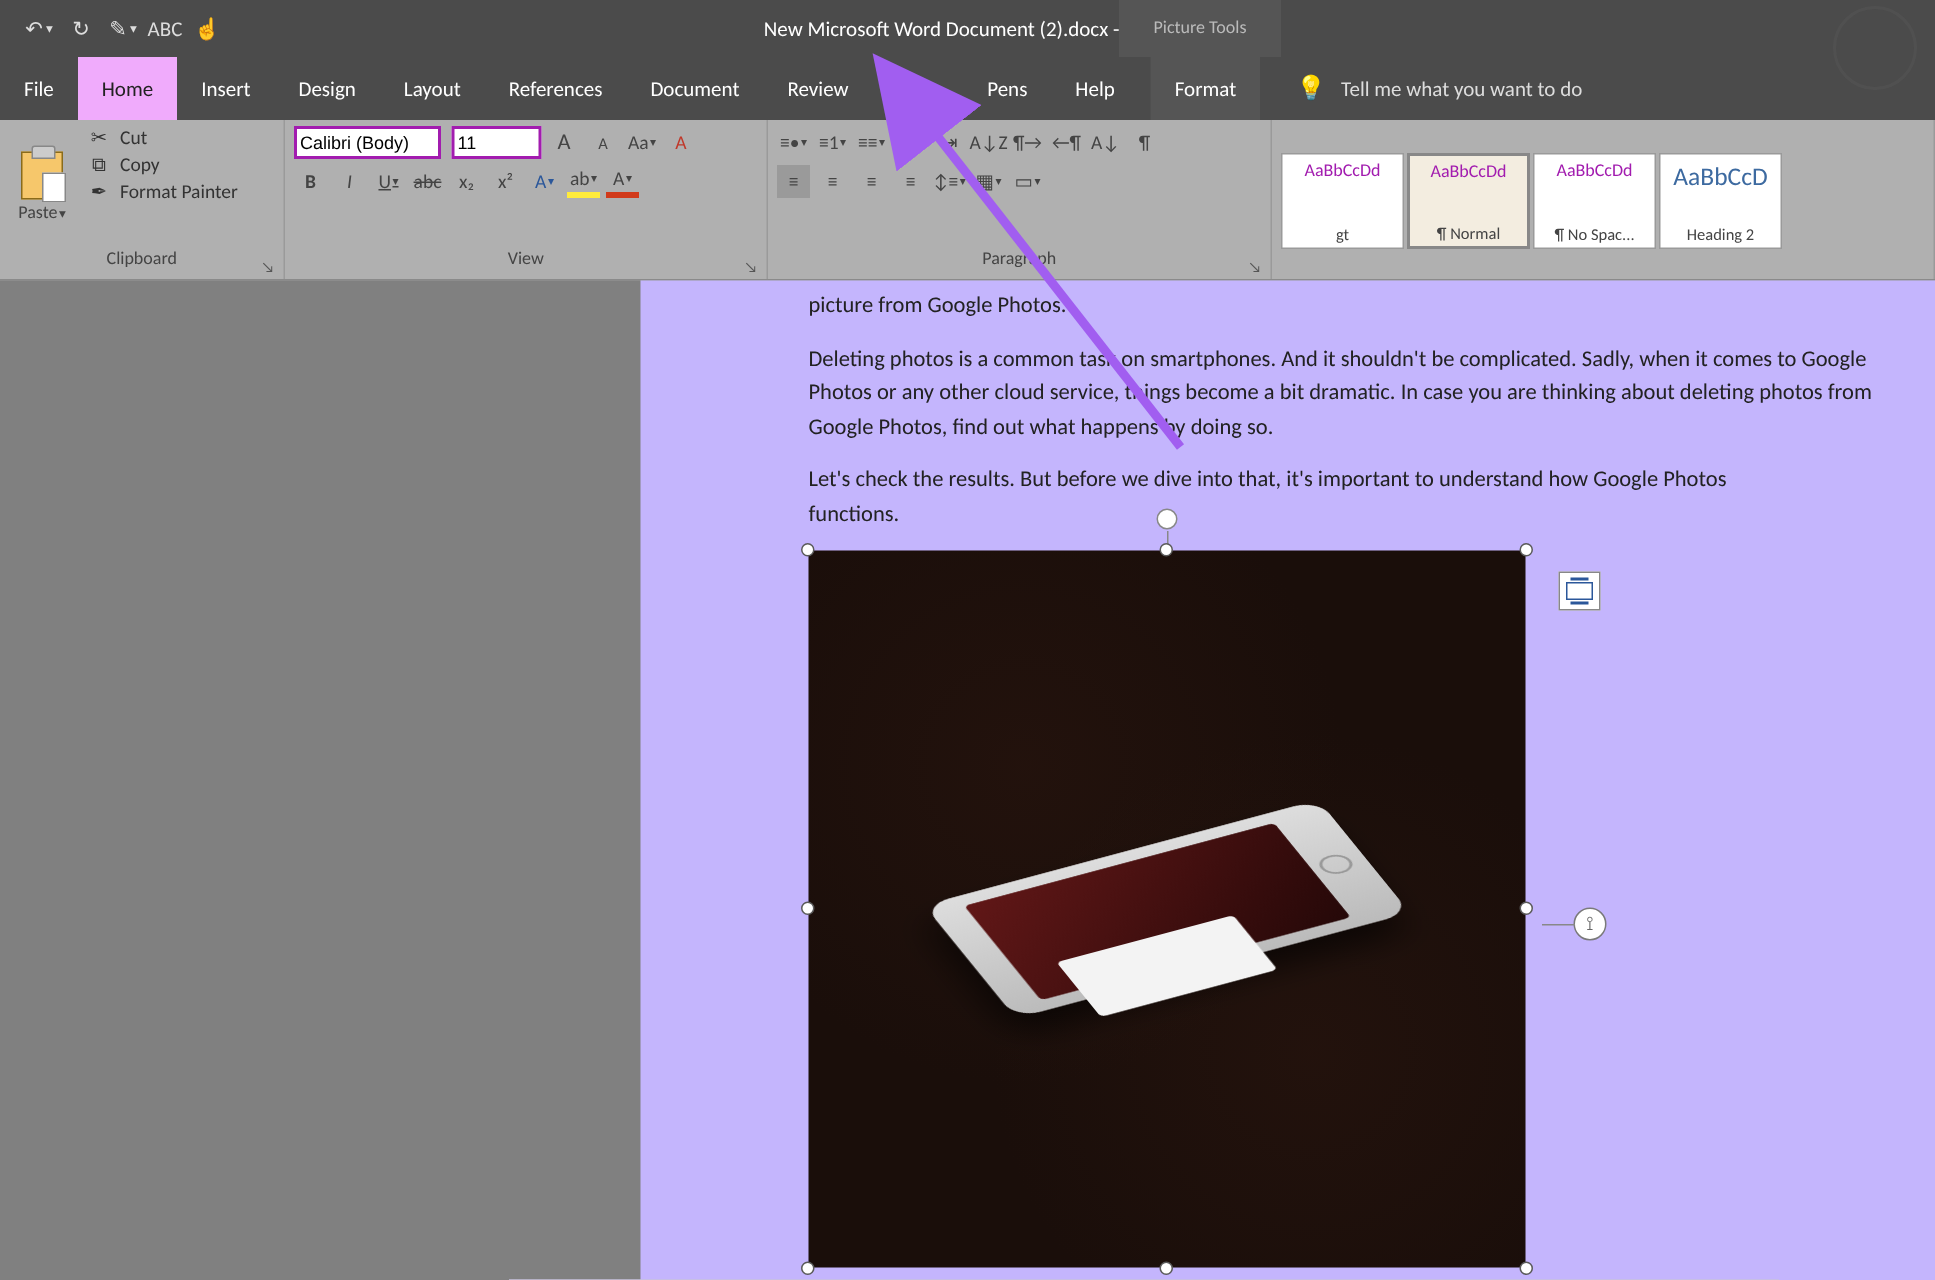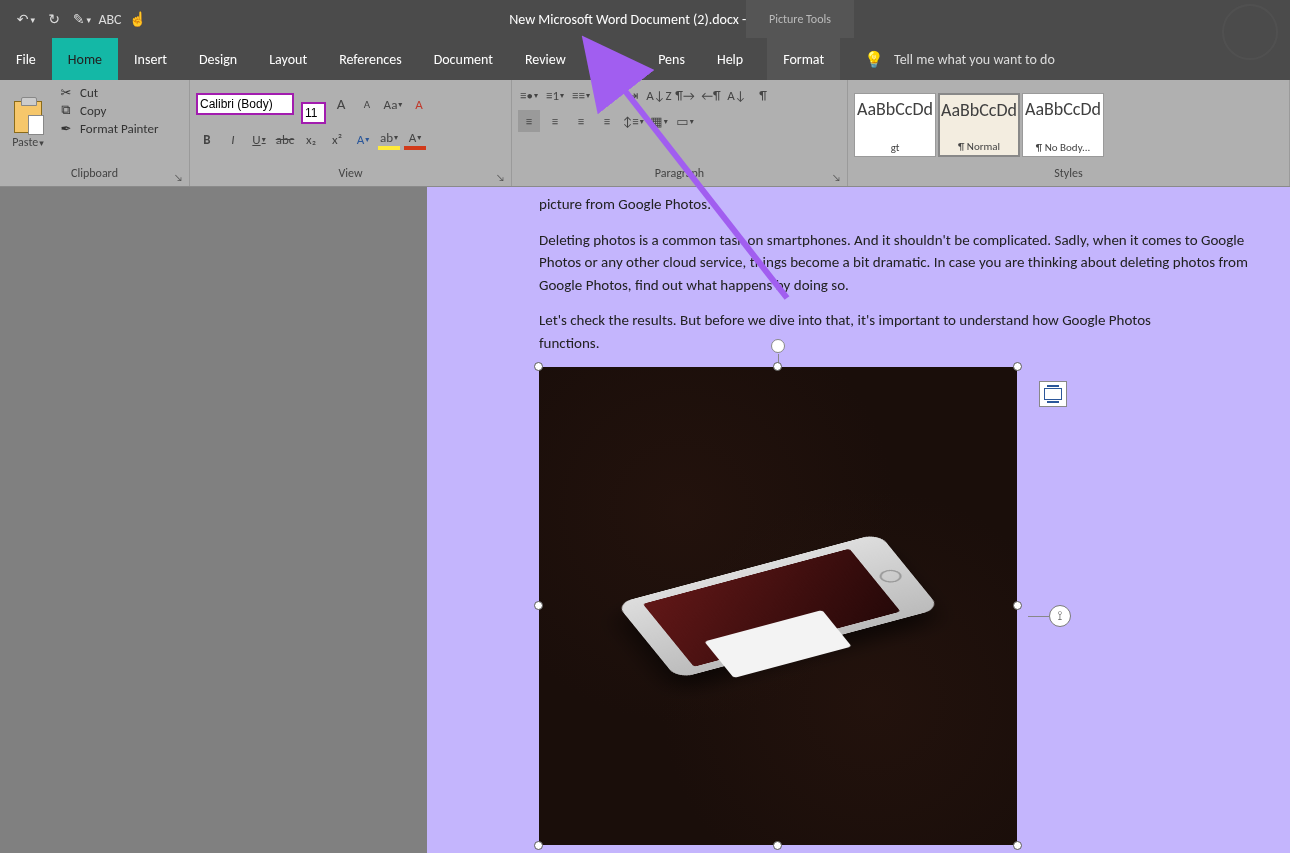--- a/index.html
+++ b/index.html
@@ -16,21 +16,21 @@
 .doc-title { position: absolute; left: 50%; transform: translateX(-50%); color: #fff; font-size: 14px; }
 .pictools { position: absolute; right: 436px; width: 108px; text-align: center; color: #bbb; font-size: 12px; background:#555; height: 38px; line-height:38px; top:0; }
 .rose-deco { position:absolute; right:12px; top:4px; width:56px; height:56px; border-radius:50%; border:2px solid #5d5d5d; opacity:.35;}
 
 
 .tabs {
   height: 42px; background: #4b4b4b; display: flex; align-items: stretch;
   color: #fff; font-size: 14px;
 }
 .tab { padding: 0 16px; display:flex; align-items:center; cursor:pointer; }
-.tab.active { background:#14b8a6; color:#222; }
+.tab.active { background:#f0abfc; color:#222; }
 .tab.format { margin-left:8px; background:#555; }
 .tellme { display:flex; align-items:center; gap:10px; margin-left:24px; color:#ddd; font-size:14px;}
 .tellme .bulb { font-size:16px; }
 
 
 .ribbon {
   height: 107px; background:#b0b0b0;
   display:flex; align-items:stretch; border-bottom:1px solid #8a8a8a;
   font-size:12px; color:#444;
 }
@@ -44,28 +44,28 @@
 .paste-icon { width:28px; height:32px; background:#f6c76b; border:1px solid #8a6b1a; position:relative;}
 .paste-icon::before { content:""; position:absolute; top:-5px; left:6px; width:14px; height:7px; background:#ccc; border:1px solid #888; border-radius:2px 2px 0 0;}
 .paste-icon::after { content:""; position:absolute; right:-3px; bottom:-3px; width:14px; height:18px; background:#fff; border:1px solid #888;}
 .ddarrow::after { content:"▾"; font-size:9px; margin-left:1px;}
 .cp-list { display:flex; flex-direction:column; gap:2px; font-size:13px; color:#333;}
 .cp-list .r { display:flex; align-items:center; gap:6px;}
 .ico { width:16px; height:16px; display:inline-flex; align-items:center; justify-content:center; font-size:13px;}
 
 .font-sel { height:22px; background:#fff; border:2px solid #a21caf; font-size:12px; padding:0 2px;}
 .font-sel.name { width:98px;}
-.font-sel.size { width:25px; margin-left:3px;margin-top:18px;}
+.font-sel.size { width:60px; margin-left:3px;}
 .rbtn { width:22px; height:22px; display:inline-flex; align-items:center; justify-content:center; font-size:13px; color:#444;}
 .rbtn.dd::after{content:"▾"; font-size:8px; margin-left:1px;}
 
 .style-gallery { display:flex; align-items:stretch; gap:2px; }
 .style-item { width:82px; height:64px; background:#fff; border:1px solid #9a9a9a; display:flex; flex-direction:column; align-items:center; justify-content:space-between; padding:4px 2px 2px 2px; font-size:11px;}
 .style-item.selected { border:2px solid #888; background:#f3ede0;}
-.style-prev { font-size:18px; color:#404040; font-family:Calibri, Arial;}
+.style-prev { font-size:12px; color:#a21caf; font-family:Calibri, Arial;}
 .style-prev.h1, .style-prev.h2 { color:#3d6aa0; font-size:17px;}
 .style-cap { font-size:11px; white-space:nowrap;}
 
 
 .workspace { height: calc(853px - 38px - 42px - 107px); background:#808080; display:flex; }
 .gutter { width:427px; background:#808080;}
 .page { flex:1; background:#c4b5fd; padding:0 24px 0 20px; position:relative; overflow:hidden; color:#222; font-family:Calibri, Arial; font-size:15px;}
 .page p { line-height:1.5; margin-bottom:13px;}
 .page .para-start { margin-top:6px;}
 
@@ -224,25 +224,28 @@
         <div class="style-item">
             <span class="style-prev">AaBbCcDd</span>
             <span class="style-cap">gt</span>
           </div>
         <div class="style-item selected">
             <span class="style-prev">AaBbCcDd</span>
             <span class="style-cap">¶ Normal</span>
           </div>
         <div class="style-item">
             <span class="style-prev">AaBbCcDd</span>
-            <span class="style-cap">¶ No Body...</span>
-          </div>
-      </div>
-    </div>
-    <div class="group-label"><span>Styles</span></div>
+            <span class="style-cap">¶ No Spac...</span>
+          </div>
+        <div class="style-item">
+            <span class="style-prev h2">AaBbCcD</span>
+            <span class="style-cap">Heading 2</span>
+          </div>
+      </div>
+    </div>
   </div>
 </div>
 
 <div class="workspace">
   <div class="gutter"></div>
   <div class="page">
     <p class="para-start" style="padding-left:92px">picture from Google Photos.</p>
     <p style="padding-left:92px; padding-right:10px">Deleting photos is a common task on smartphones. And it shouldn't be complicated. Sadly, when it comes to Google Photos or any other cloud service, things become a bit dramatic. In case you are thinking about deleting photos from Google Photos, find out what happens by doing so.</p>
     <p style="padding-left:92px; padding-right:60px">Let's check the results. But before we dive into that, it's important to understand how Google Photos functions.</p>
 

